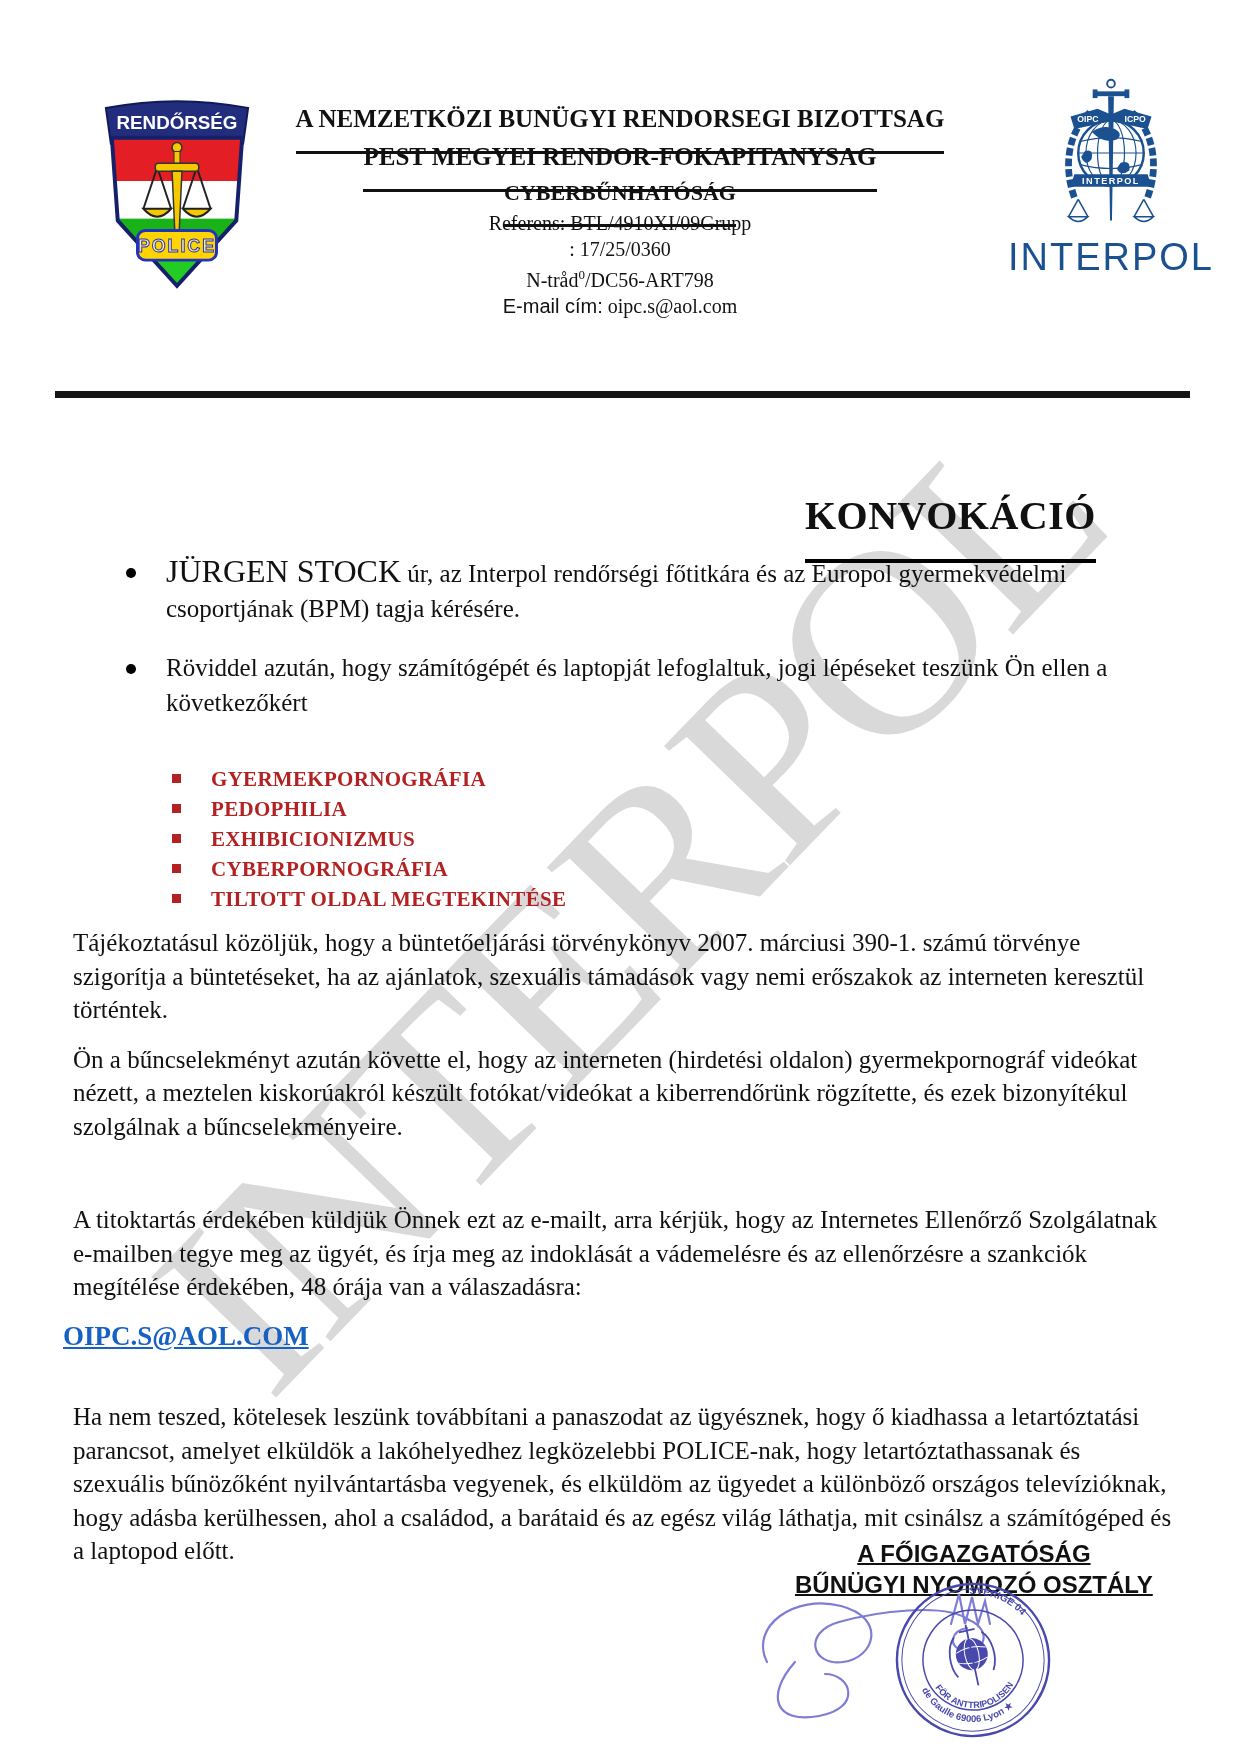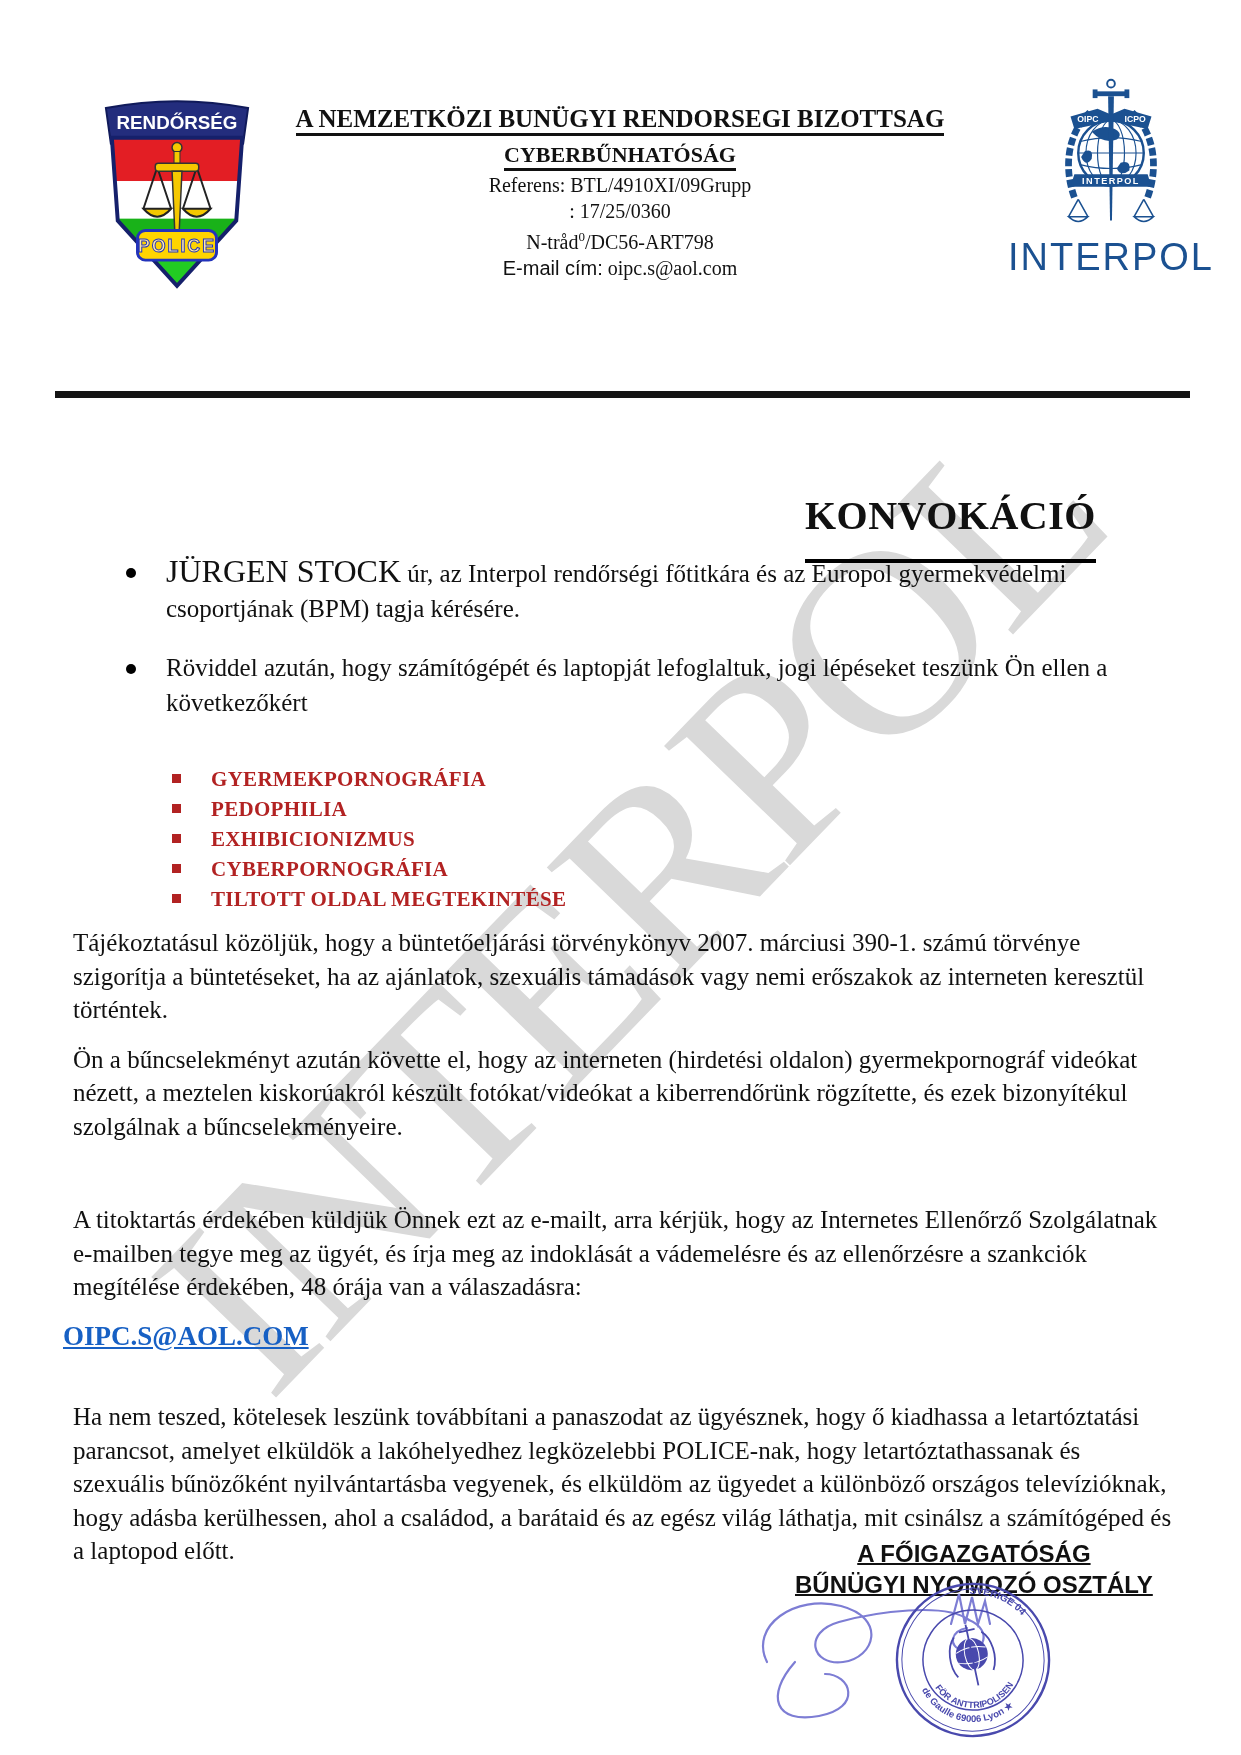--- a/index.html
+++ b/index.html
@@ -12,21 +12,21 @@
     position:absolute;left:628px;top:905px;z-index:0;
     transform:translate(-50%,-50%) rotate(-46deg);
     font-family:"Liberation Serif",serif;font-size:265px;letter-spacing:-8px;
     color:#d9d9d9;white-space:nowrap;user-select:none;
   }
   .layer{position:relative;z-index:1;}
   
   .badge{position:absolute;left:98px;top:92px;width:158px;height:198px;}
   .org-block{position:absolute;left:270px;top:100px;width:700px;text-align:center;}
   .org-l1{font-size:25px;font-weight:bold;line-height:38px;}
-  .org-l1 span,.org-l2 span,.org-l3 span{border-bottom:3px solid #111;padding-bottom:1px;}
+  .org-l1 span,.org-l2 span,.org-l3 span{border-bottom:3px solid #111;padding-bottom:19px;}
   .org-l2{font-size:25px;font-weight:bold;line-height:38px;}
   .org-l3{font-size:22px;font-weight:bold;line-height:34px;}
   .org-ref{font-size:20px;line-height:26px;}
   .org-ref sup{font-size:13px;}
   .org-email{font-size:20px;line-height:27px;}
   .org-email .lbl{font-family:"Liberation Sans",sans-serif;}
   .interpol-block{position:absolute;left:986px;top:74px;width:250px;text-align:center;}
   .interpol-emblem{display:block;margin:0 auto;}
   .interpol-wordmark{
     font-family:"Liberation Sans",sans-serif;font-size:38px;letter-spacing:2px;
@@ -100,20 +100,21 @@
         <rect x="58" y="72" width="44" height="8" rx="3" fill="#f5c800" stroke="#333" stroke-width="1.5"></rect>
         <polygon points="75,80 85,80 81,168 79,168" fill="#f5c800" stroke="#333" stroke-width="1.5"></polygon>
       </g>
       <text x="80" y="37" text-anchor="middle" font-family="Liberation Sans, sans-serif" font-size="19" font-weight="bold" fill="#ffffff">RENDŐRSÉG</text>
       <rect x="40" y="140" width="80" height="30" rx="8" fill="#ffd400" stroke="#2233bb" stroke-width="3"></rect>
       <text x="80" y="162" text-anchor="middle" font-family="Liberation Sans, sans-serif" font-size="18" font-weight="bold" letter-spacing="2" fill="#ffe9a8" stroke="#2233bb" stroke-width="1">POLICE</text>
     </svg>
 
     <div class="org-block">
       <div class="org-l1"><span>A NEMZETKÖZI BUNÜGYI RENDORSEGI BIZOTTSAG</span></div>
+      <div class="org-l2"><span>PEST MEGYEI RENDOR-FOKAPITANYSAG</span></div>
       <div class="org-l3"><span>CYBERBŰNHATÓSÁG</span></div>
       <div class="org-ref"><span>Referens: BTL/4910XI/09Grupp</span></div>
       <div class="org-ref"><span>: 17/25/0360</span></div>
       <div class="org-ref"><span>N-tråd</span><sup>0</sup><span>/DC56-ART798</span></div>
       <div class="org-email"><span class="lbl">E-mail cím:</span><span> oipc.s@aol.com</span></div>
     </div>
 
     <div class="interpol-block">
       <svg class="interpol-emblem" width="118" height="160" viewBox="0 0 120 166">
         <g stroke="#1b5191" fill="none">

